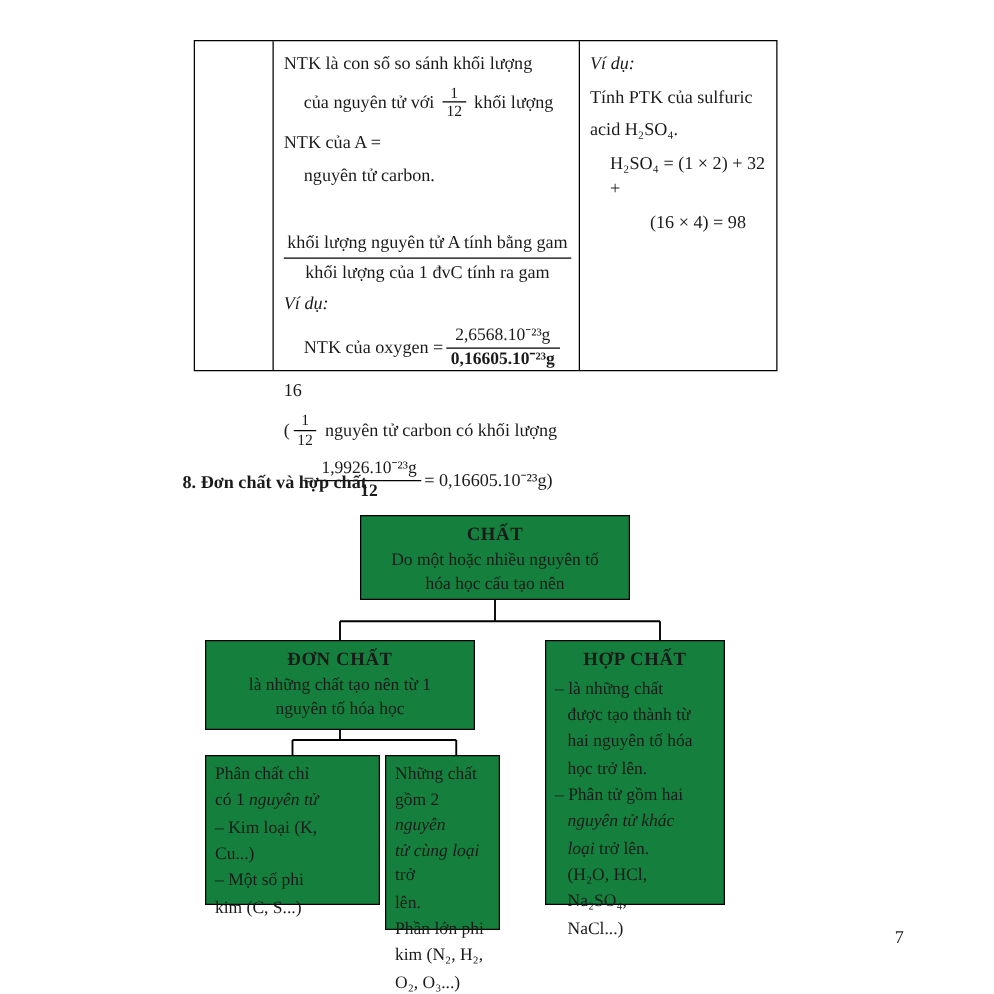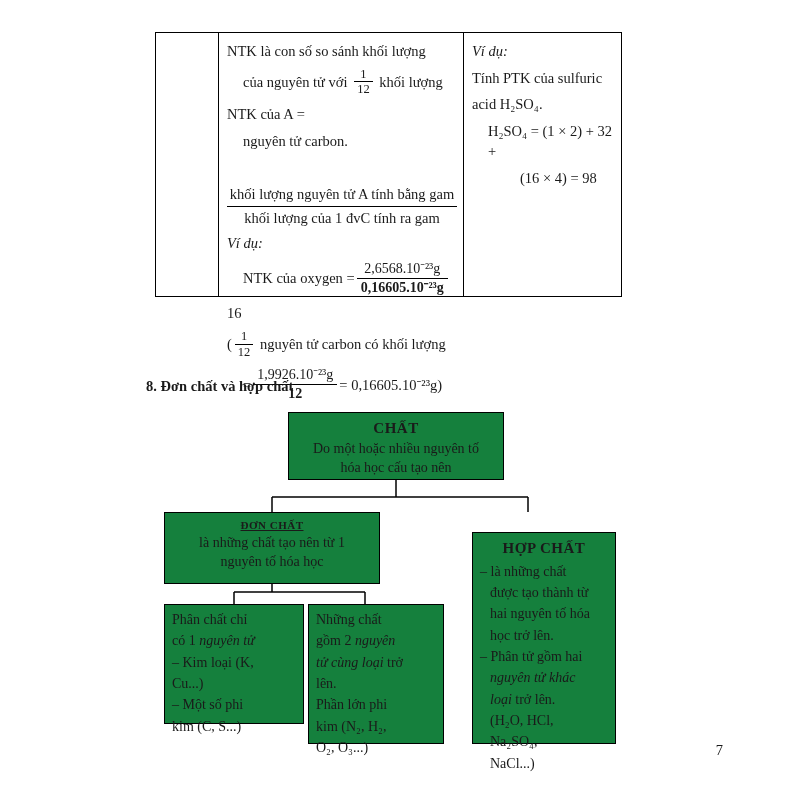--- a/index.html
+++ b/index.html
@@ -130,36 +130,35 @@
     text-align: center;
     padding-top: 5px;
   }
   .b-chat .ttl { font-weight: bold; font-size: 15px; letter-spacing: 0.5px; }
 
   .b-don {
     left: 164px; top: 512px; width: 216px; height: 72px;
     text-align: center;
     padding-top: 5px;
   }
-  .b-don .ttl { font-weight: bold; font-size: 11px; letter-spacing: 0.5px; text-decoration: underline; }
+  .b-don .ttl { font-weight: bold; font-size: 15px; letter-spacing: 0.5px; }
 
   .b-hop {
-    left: 472px; top: 512px; width: 144px; height: 212px;
+    left: 436px; top: 512px; width: 144px; height: 212px;
     padding: 5px 7px 0 7px;
-    margin-top: 20px;
   }
   .b-hop .ttl { font-weight: bold; font-size: 15px; text-align: center; letter-spacing: 0.5px; margin-bottom: 3px;}
   .b-hop p { margin: 0 0 2px 0; }
 
   .b-c1 {
     left: 164px; top: 604px; width: 140px; height: 120px;
     padding: 5px 7px 0 7px;
   }
   .b-c2 {
-    left: 308px; top: 604px; width: 136px; height: 140px;
+    left: 308px; top: 604px; width: 92px; height: 140px;
     padding: 5px 7px 0 7px;
   }
   .b-c1 p, .b-c2 p { margin: 0 0 2px 0; }
 
   .page-num {
     position: absolute;
     right: 72px;
     top: 742px;
     font-size: 14.5px;
   }

